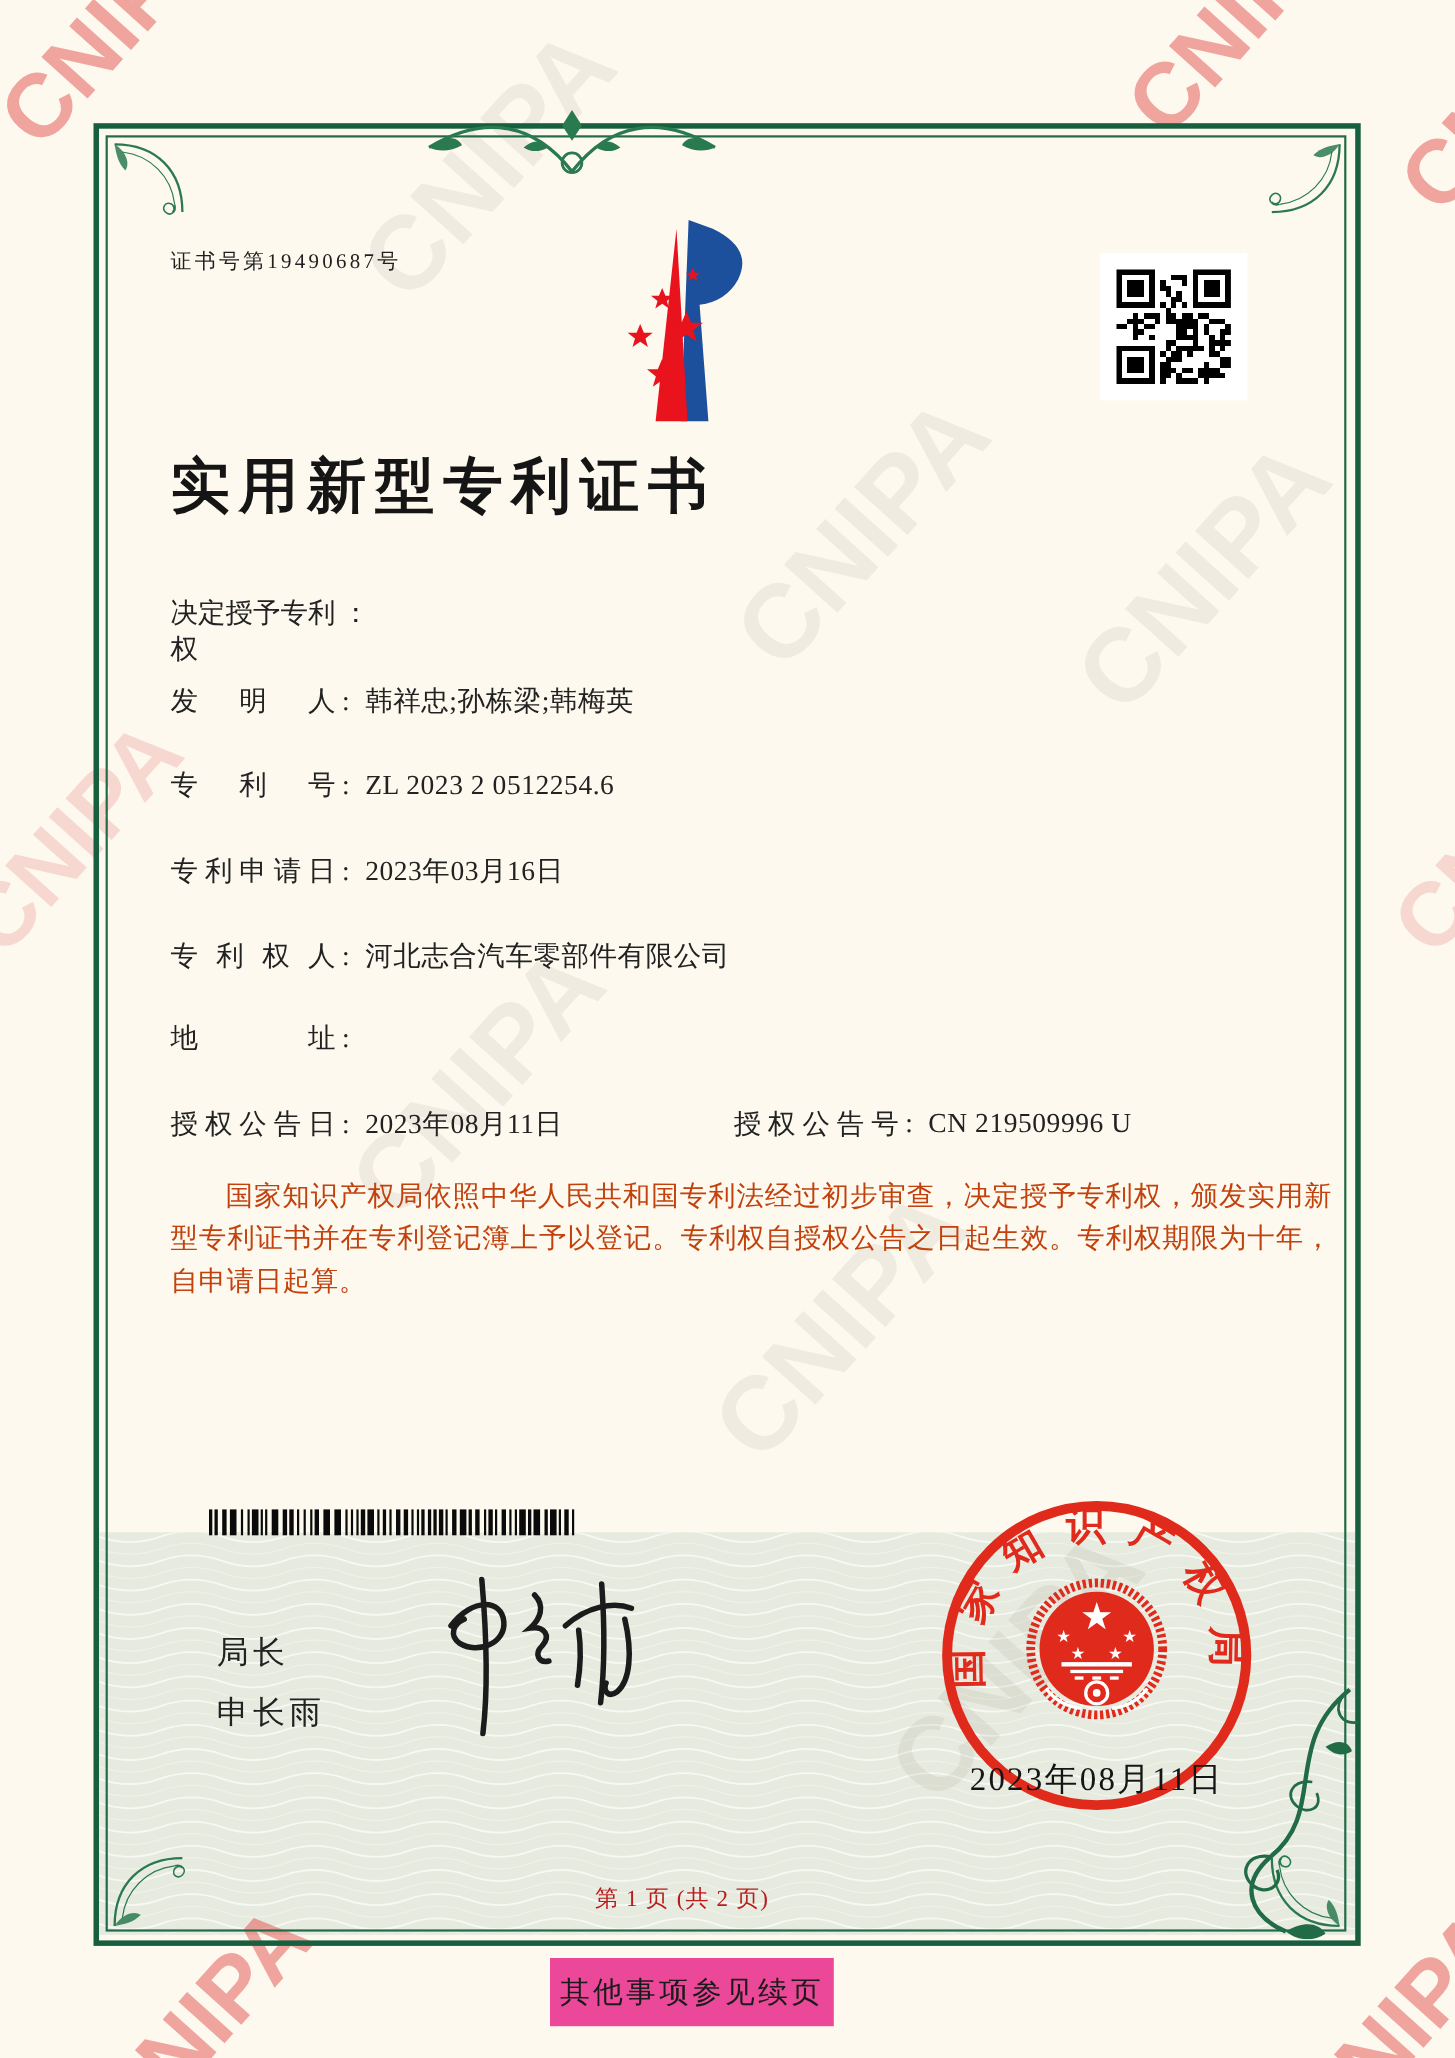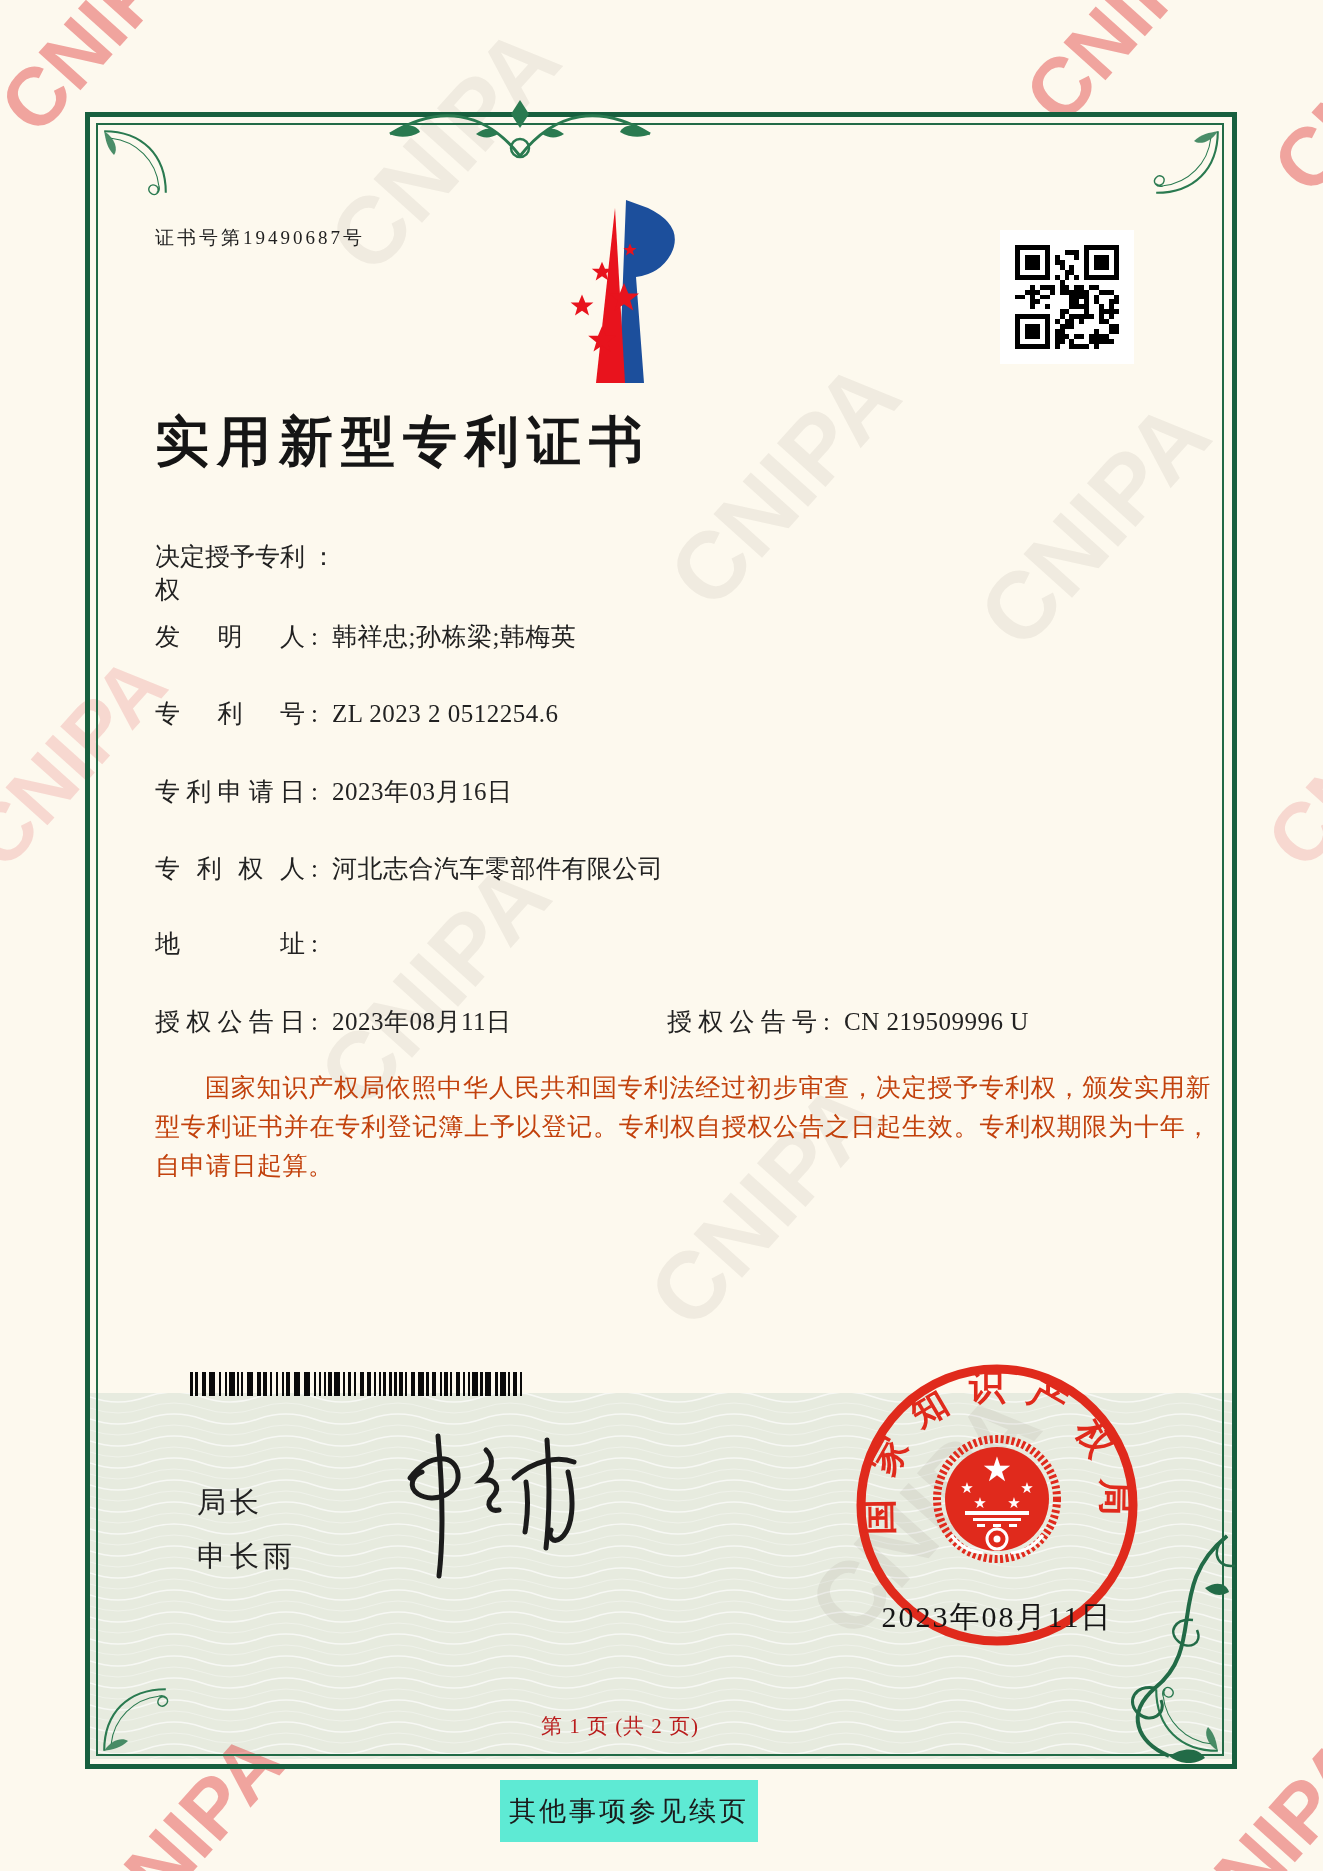--- a/index.html
+++ b/index.html
@@ -56,21 +56,21 @@
   }
   .barcode{left:190px;top:1372px;z-index:4;}
   .signer{font-family:"Liberation Sans","DejaVu Sans",sans-serif;
     font-size:29px;color:#222;letter-spacing:4px;z-index:4;}
   .signer-title{left:197px;top:1483px;}
   .signer-name{left:197px;top:1537px;}
   .signature{left:398px;top:1430px;z-index:4;}
   .seal{left:851px;top:1359px;z-index:5;}
   .page-num{left:90px;top:1712px;width:1060px;text-align:center;font-size:21px;
     color:#b91c1c;letter-spacing:1px;z-index:4;}
-  .note-box{left:500px;top:1780px;width:258px;height:62px;background:#5eead4;
+  .note-box{left:500px;top:1780px;width:258px;height:62px;background:#ec4899;
     text-align:center;line-height:62px;font-size:27px;letter-spacing:3px;
     color:#1b1b1b;z-index:4;}
   .orn{z-index:3;pointer-events:none;}
 </style>
 </head>
 <body>
 
 <svg width="0" height="0" style="position:absolute">
   <symbol id="curl" viewBox="0 0 100 100">
     <path d="M6,94 C6,40 40,6 94,6" fill="none" stroke="#2a7a50" stroke-width="3"></path>

